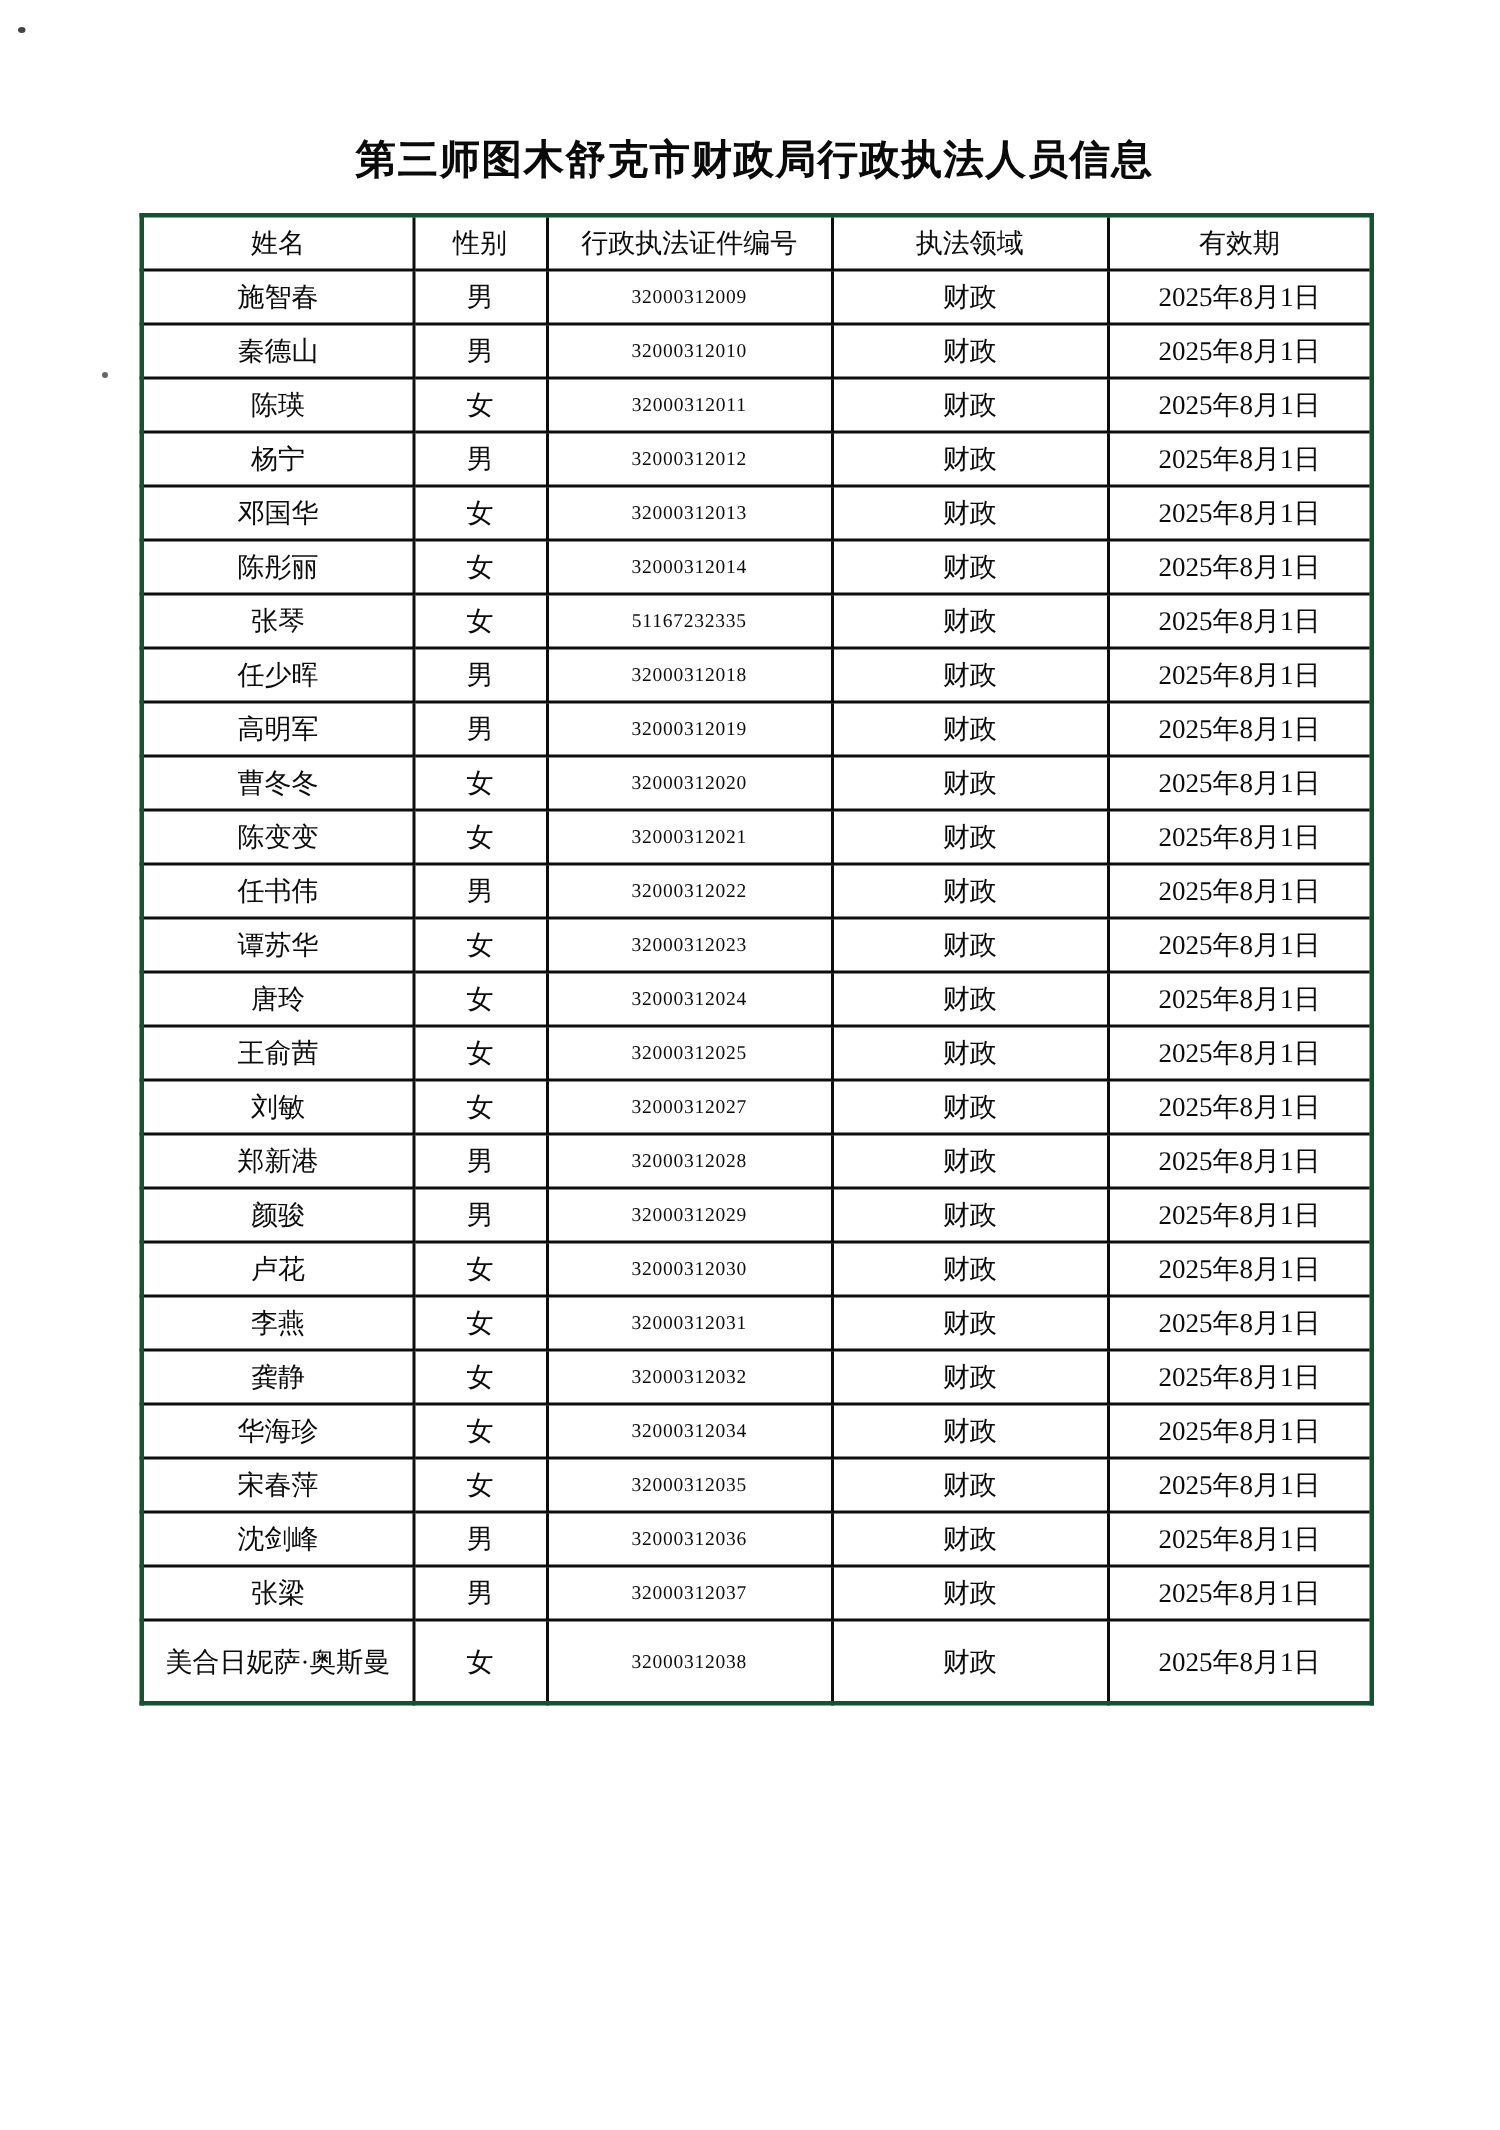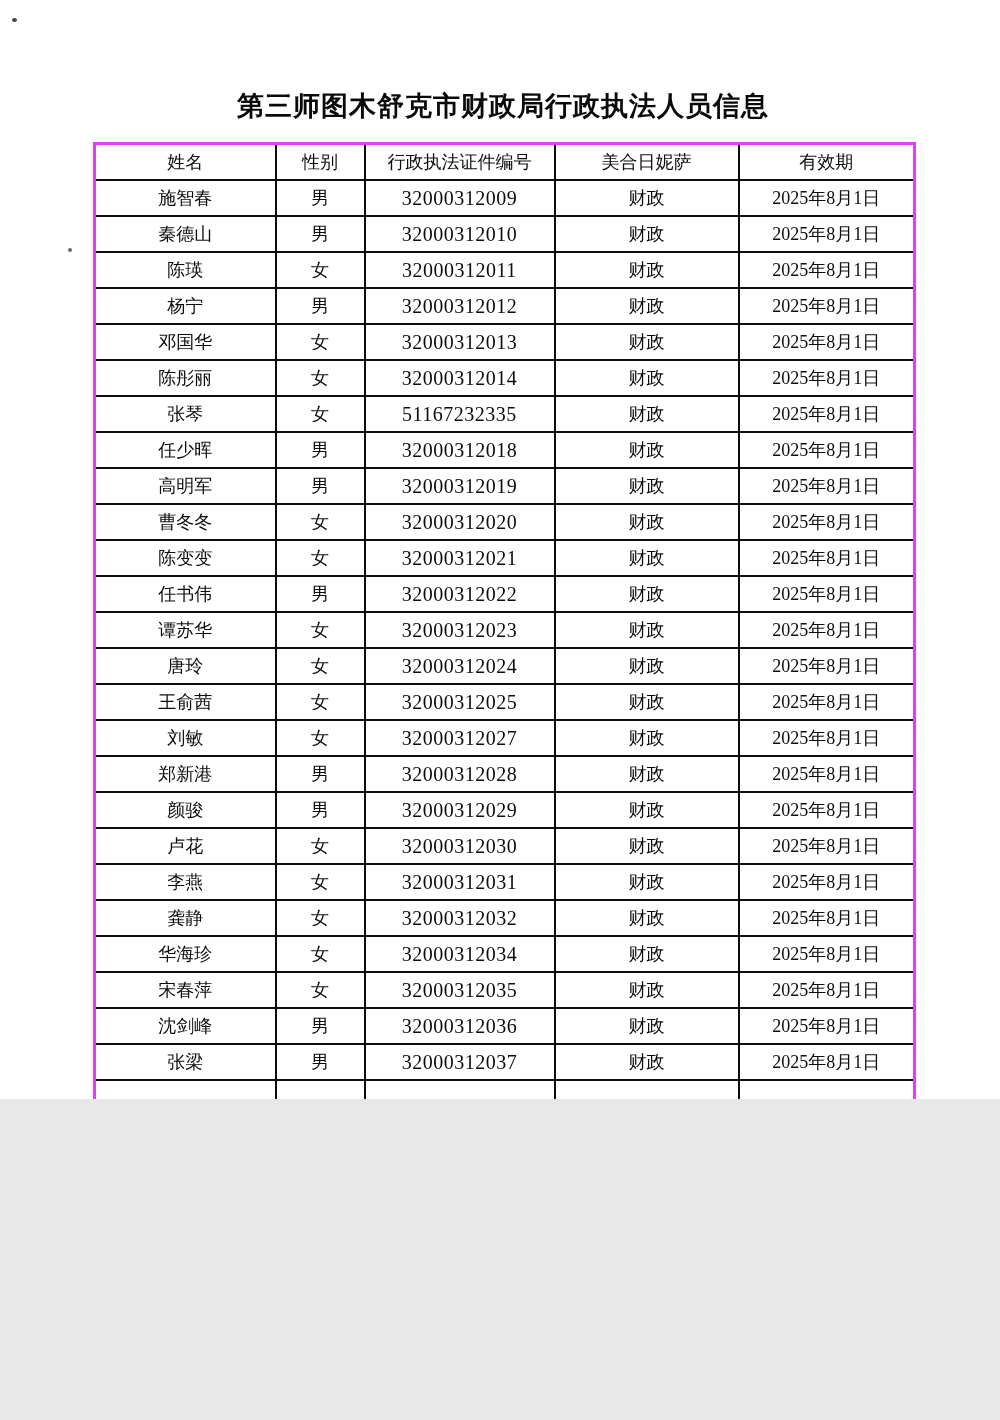--- a/index.html
+++ b/index.html
@@ -3,21 +3,21 @@
 <meta charset="utf-8">
 <style>
   html, body {
     margin: 0;
     padding: 0;
     background: #e8e8e8;
   }
   .page {
     position: relative;
     width: 1000px;
-    height: 1099px;
+    height: 1420px;
     margin: 0 auto;
     background: #ffffff;
     color: #111111;
     font-family: "Liberation Serif", "DejaVu Serif", serif;
     overflow: hidden;
   }
   .doc-title {
     position: absolute;
     top: 88px;
     left: 93px;
@@ -30,21 +30,21 @@
     color: #0a0a0a;
     font-family: "Liberation Serif", "DejaVu Serif", serif;
   }
   table.roster {
     position: absolute;
     left: 93px;
     top: 142px;
     width: 820px;
     border-collapse: collapse;
     table-layout: fixed;
-    border: 3px solid #d946ef;
+    border: 3px solid #14532d;
   }
   .roster th, .roster td {
     border: 2px solid #0d0d0d;
     text-align: center;
     vertical-align: middle;
     padding: 0 2px;
     font-weight: 400;
     overflow: hidden;
     white-space: nowrap;
   }
@@ -52,21 +52,21 @@
     height: 34px;
     font-size: 18px;
     color: #0c0c0c;
   }
   .roster tbody td {
     height: 34px;
     font-size: 18px;
     color: #0c0c0c;
   }
   .roster tbody td.num-cell {
-    font-size: 20px;
+    font-size: 13px;
     letter-spacing: 0.5px;
   }
   .roster tbody tr:last-child td {
     height: 53px;
   }
   
   .artifact {
     position: absolute;
     background: #444444;
     border-radius: 50%;
@@ -90,21 +90,21 @@
       <col style="width:89px">
       <col style="width:190px">
       <col style="width:184px">
       <col style="width:176px">
     </colgroup>
     <thead>
       <tr>
         <th>姓名</th>
         <th>性别</th>
         <th>行政执法证件编号</th>
-        <th>美合日妮萨</th>
+        <th>执法领域</th>
         <th>有效期</th>
       </tr>
     </thead>
     <tbody id="table-body">
   <tr>
     <td>施智春</td>
     <td>男</td>
     <td class="num-cell">32000312009</td>
     <td>财政</td>
     <td>2025年8月1日</td>

